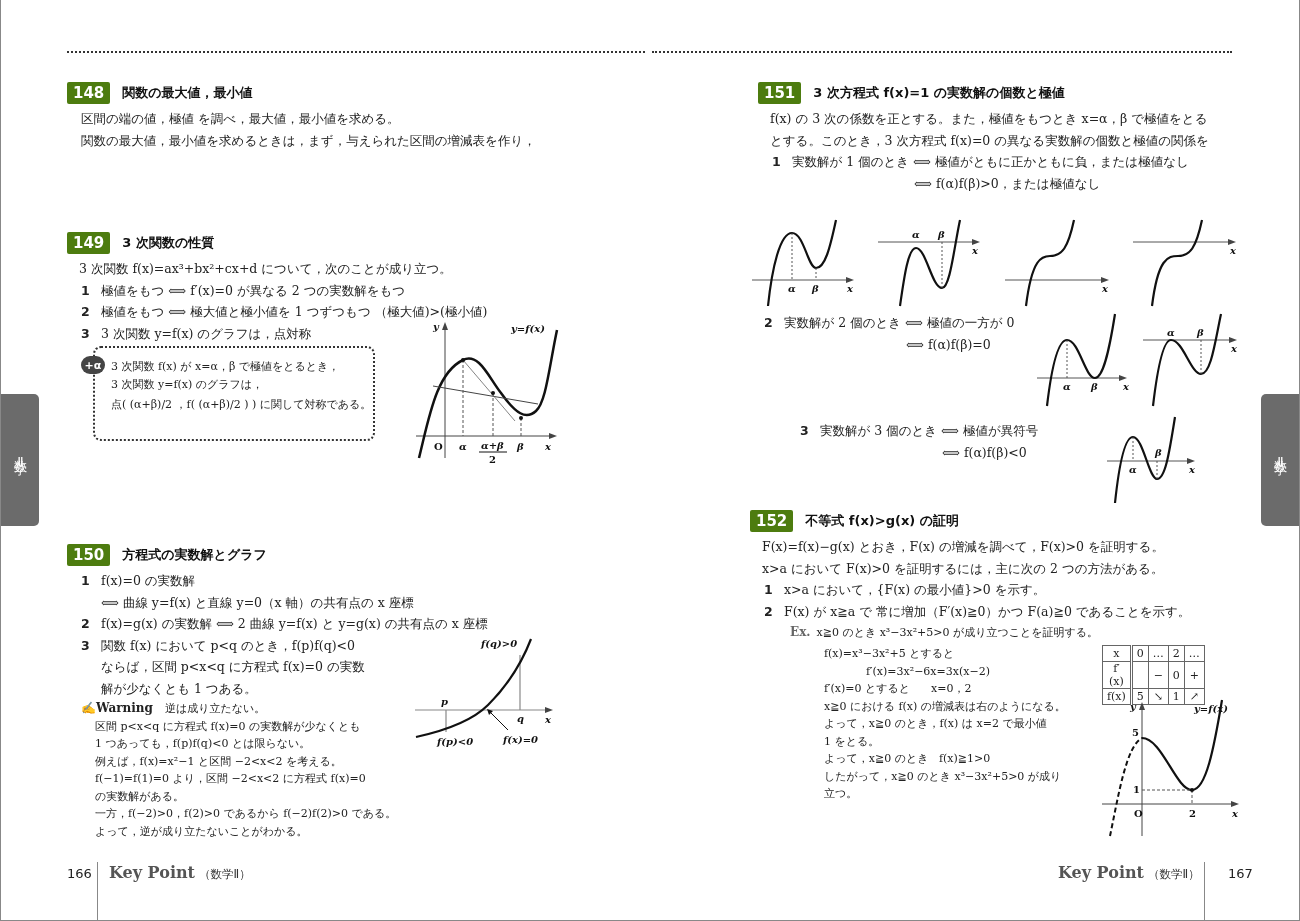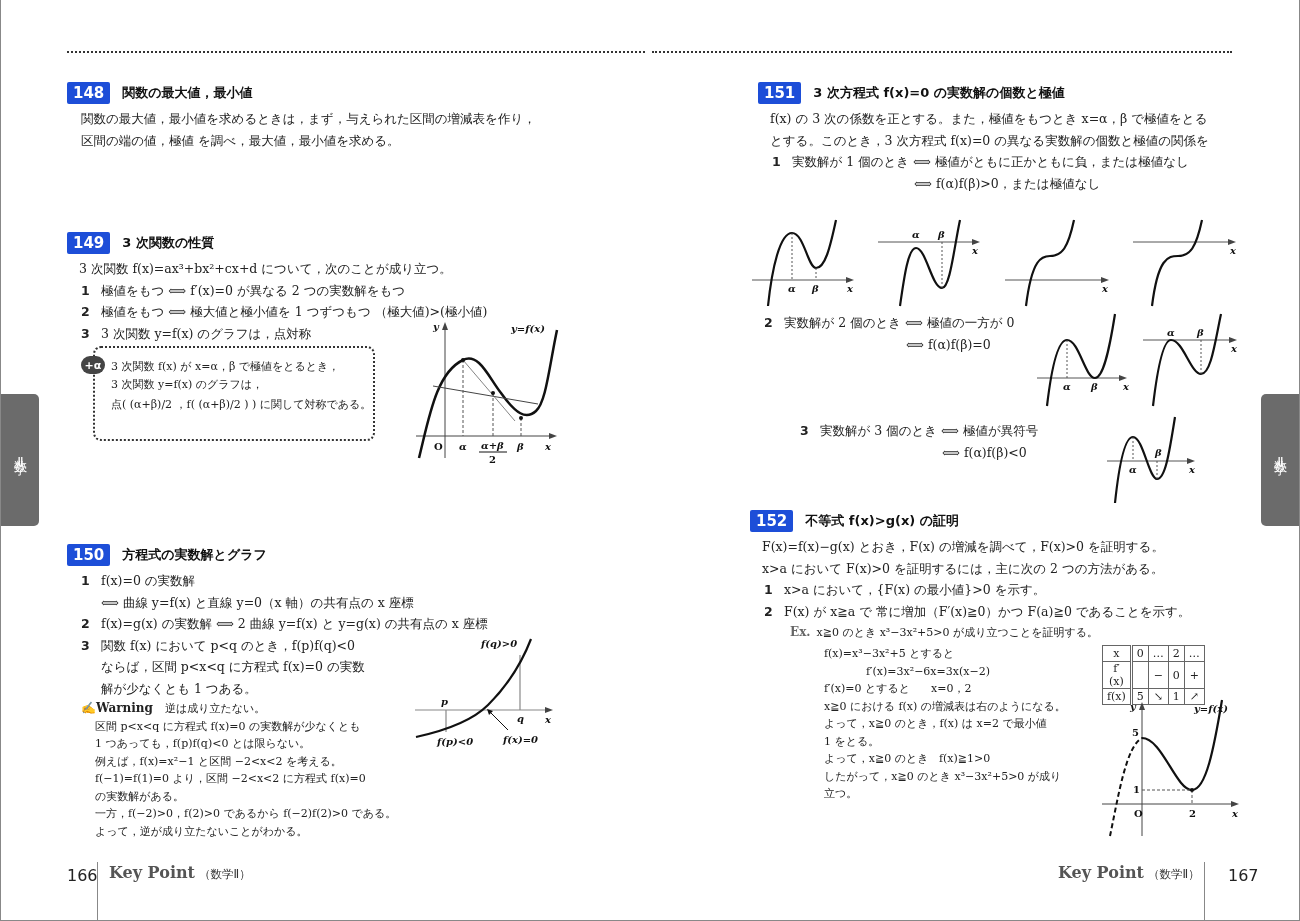--- a/index.html
+++ b/index.html
@@ -7,33 +7,33 @@
   body { position: relative; font-family: "DejaVu Serif", serif; color: #222; }
   .page { position: absolute; top: 0; height: 921px; border-bottom: 1px solid #888; }
   .page-left { left: 0; width: 650px; border-left: 1px solid #888; }
   .page-right { left: 650px; width: 650px; border-right: 1px solid #888; }
   .dots { position: absolute; top: 51px; height: 2px; border-top: 2px dotted #333; }
   .dots-left { left: 66px; width: 578px; }
   .dots-right { left: 2px; width: 580px; }
 
   .sec { position: absolute; }
   .sec-head { display: flex; align-items: center; height: 22px; margin-bottom: 4px; }
-  .badge { background: #1d4ed8; color: #fff; font-family: "DejaVu Sans", sans-serif; font-weight: bold; font-size: 15px; padding: 1px 6px; border-radius: 2px; height: 22px; line-height: 20px; }
+  .badge { background: #4d7c0f; color: #fff; font-family: "DejaVu Sans", sans-serif; font-weight: bold; font-size: 15px; padding: 1px 6px; border-radius: 2px; height: 22px; line-height: 20px; }
   .sec-title { font-family: "DejaVu Sans", sans-serif; font-weight: bold; font-size: 13px; margin-left: 12px; color: #111; }
   .line { font-size: 12.5px; line-height: 21.5px; white-space: nowrap; color: #222; }
   .ind { padding-left: 16px; }
   .num { display: inline-block; width: 20px; font-family: "DejaVu Sans", sans-serif; font-weight: bold; font-size: 12.5px; }
   .small { font-size: 11px; line-height: 17.5px; white-space: nowrap; }
 
   .tab { position: absolute; top: 394px; width: 38px; height: 132px; background: #6b6b6b; color: #fff; font-family: "DejaVu Sans", sans-serif; font-size: 13px; display: flex; align-items: center; justify-content: center; writing-mode: vertical-rl; letter-spacing: 2px; }
   .tab-left { left: 0; border-radius: 0 5px 5px 0; }
   .tab-right { right: 0; border-radius: 5px 0 0 5px; }
 
   .footer { position: absolute; top: 858px; height: 63px; font-family: "DejaVu Sans", sans-serif; }
-  .pnum { position: absolute; top: 8px; font-size: 16px; color: #222; }
+  .pnum { position: absolute; top: 8px; font-size: 13px; color: #222; }
   .vbar { position: absolute; top: 4px; width: 1px; height: 59px; background: #888; }
   .kp { position: absolute; top: 5px; font-family: "DejaVu Serif", serif; font-weight: bold; font-size: 16px; color: #555; white-space: nowrap; }
   .kp-sub { font-family: "DejaVu Sans", sans-serif; font-weight: normal; font-size: 11.5px; color: #333; margin-left: 4px; }
 
   .plusbox { position: absolute; left: 92px; top: 346px; width: 282px; height: 95px; border: 2px dotted #333; border-radius: 8px; padding: 10px 0 0 16px; }
   .plus-icon { position: absolute; left: -14px; top: 8px; width: 24px; height: 18px; background: #444; color: #fff; border-radius: 9px; font-size: 11px; font-family: "DejaVu Sans", sans-serif; font-weight: bold; display: flex; align-items: center; justify-content: center; }
 
   .warn { font-family: "DejaVu Serif", serif; font-weight: bold; font-size: 12px; }
   .ex { font-family: "DejaVu Serif", serif; font-weight: bold; font-size: 12px; color: #666; margin-right: 6px; }
 
@@ -51,22 +51,22 @@
 <div class="page page-left">
   <div class="dots dots-left"></div>
 
   <div class="tab tab-left">数学Ⅱ</div>
 
   <div class="sec" style="left:66px; top:82px;">
     <div class="sec-head">
       <span class="badge">148</span>
       <span class="sec-title">関数の最大値，最小値</span>
     </div>
+    <div class="line ind" style="padding-left:14px">区間の端の値，極値 を調べ，最大値，最小値を求める。</div>
     <div class="line ind" style="padding-left:14px">関数の最大値，最小値を求めるときは，まず，与えられた区間の増減表を作り，</div>
-    <div class="line ind" style="padding-left:14px">区間の端の値，極値 を調べ，最大値，最小値を求める。</div>
   </div>
 
   <div class="sec" style="left:66px; top:232px;">
     <div class="sec-head">
       <span class="badge">149</span>
       <span class="sec-title">3 次関数の性質</span>
     </div>
     <div class="line" style="padding-left:12px">3 次関数  f(x)=ax³+bx²+cx+d  について，次のことが成り立つ。</div>
     <div class="line" style="padding-left:14px"><span class="num">1</span><span>極値をもつ ⟺ f′(x)=0 が異なる 2 つの実数解をもつ</span></div>
     <div class="line" style="padding-left:14px"><span class="num">2</span><span>極値をもつ ⟺ 極大値と極小値を 1 つずつもつ （極大値)&gt;(極小値)</span></div>
@@ -154,21 +154,21 @@
   </div>
 </div>
 
 <div class="page page-right">
   <div class="dots dots-right"></div>
   <div class="tab tab-right">数学Ⅱ</div>
 
   <div class="sec" style="left:108px; top:82px;">
     <div class="sec-head">
       <span class="badge">151</span>
-      <span class="sec-title">3 次方程式  f(x)=0  の実数解の個数と極値</span>
+      <span class="sec-title">3 次方程式  f(x)=1  の実数解の個数と極値</span>
     </div>
     <div class="line" style="padding-left:12px">f(x) の 3 次の係数を正とする。また，極値をもつとき x=α，β で極値をとる</div>
     <div class="line" style="padding-left:12px">とする。このとき，3 次方程式 f(x)=0 の異なる実数解の個数と極値の関係を</div>
     <div class="line" style="padding-left:14px"><span class="num">1</span><span>実数解が 1 個のとき ⟺ 極値がともに正かともに負，または極値なし</span></div>
     <div class="line" style="padding-left:156px">⟺ f(α)f(β)&gt;0，または極値なし</div>
   </div>
 
   <svg style="left:100px; top:218px;" width="500" height="90" viewBox="0 0 500 90">
     <g>
       <line x1="2" y1="62" x2="100" y2="62" stroke="#555"></line>

